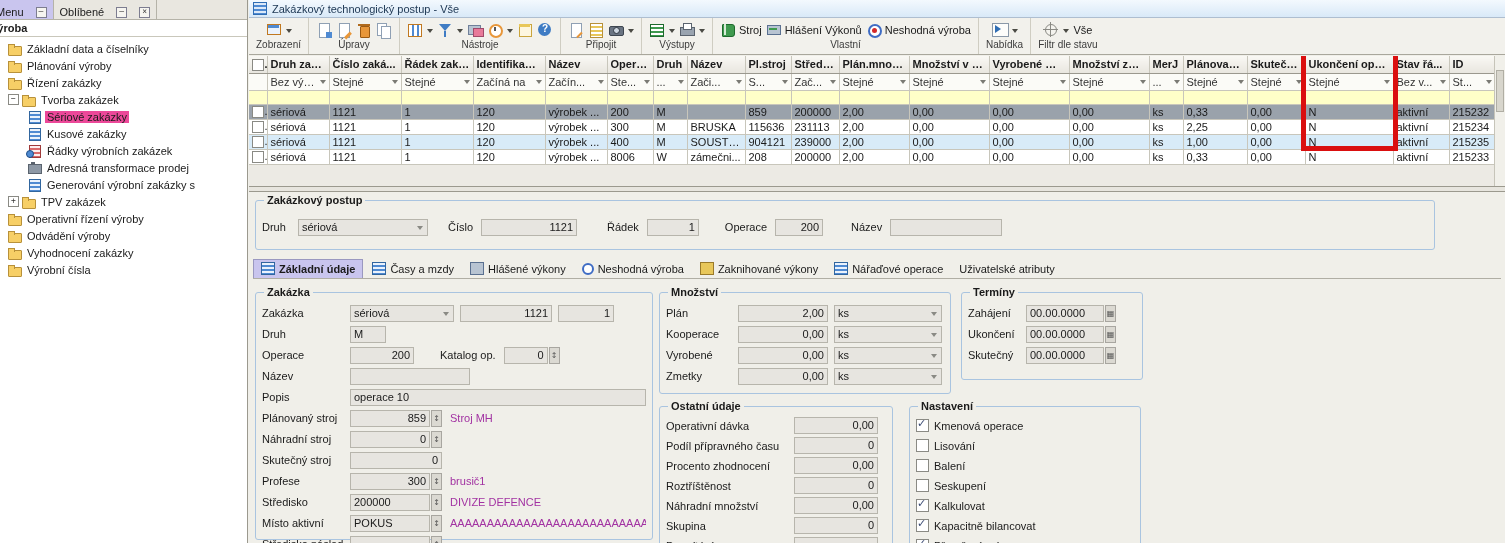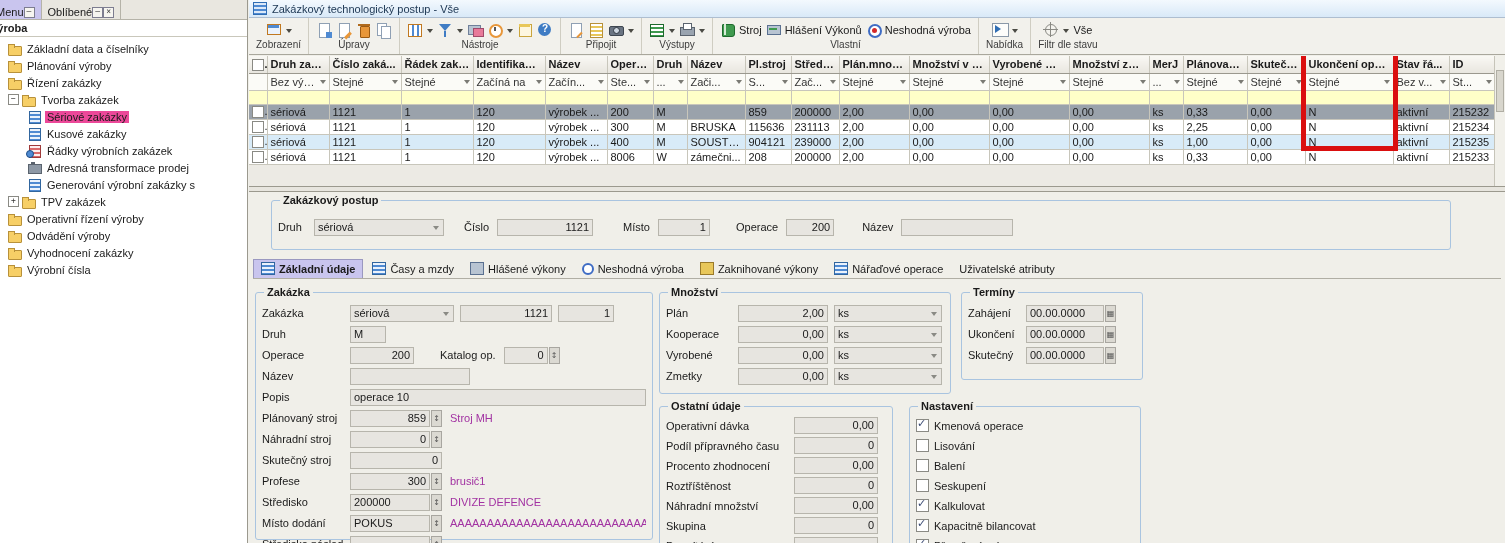--- a/index.html
+++ b/index.html
@@ -1,21 +1,21 @@
 <!DOCTYPE html>
 <html><head>
 <meta charset="utf-8">
 <style>
   html,body{margin:0;padding:0;background:#888;}
   .app{position:relative;width:1505px;height:543px;overflow:hidden;background:#f0efe9;
        font-family:"Liberation Sans","DejaVu Sans",sans-serif;font-size:11px;color:#1a1a1a;}
   
   .sidebar{position:absolute;left:0;top:0;width:248px;height:543px;background:#fff;border-right:1px solid #9b998e;box-sizing:border-box;}
   .side-tabs{display:flex;height:19px;background:#e9e7e0;border-bottom:1px solid #b5b3a8;overflow:hidden;}
-  .side-tab{display:flex;align-items:center;gap:0;padding:12px 6px;border-right:1px solid #b5b3a8;white-space:nowrap;overflow:hidden;}
+  .side-tab{display:flex;align-items:center;gap:12px;padding:12px 6px;border-right:1px solid #b5b3a8;white-space:nowrap;overflow:hidden;}
   .side-tab.active{background:#c9c5ee;}
   .clipMenu{margin-left:-10px;}
   .mini{width:9px;height:9px;border:1px solid #7d7d90;background:#f6f5f0;font:8px/7px "DejaVu Sans Mono",monospace;text-align:center;color:#444;flex:0 0 auto;}
   .panel-title{font-weight:bold;padding:2px 5px;background:#fff;border-bottom:1px solid #c9c7bb;overflow:hidden;white-space:nowrap;}
   .clipVyroba{display:inline-block;margin-left:-15px;}
   .tree{list-style:none;margin:3px 0 0;padding:0;}
   .tree li{height:17px;display:flex;align-items:center;gap:3px;white-space:nowrap;overflow:hidden;cursor:default;}
   .exp{width:9px;height:9px;border:1px solid #8a8a84;background:#fff;font:8px/8px "DejaVu Sans Mono",monospace;text-align:center;color:#333;flex:0 0 auto;}
   .exp:empty{display:none;}
   .tlabel{padding:0 2px;}
@@ -505,28 +505,28 @@
       <div class="redbox"></div>
     </div>
     <div class="vscroll">
         <div class="vthumb"></div>
       </div>
 
     <div class="splitter"></div>
 
     <div class="detail">
 
-      <div class="gbox" style="left:22px;top:8px;width:1180px;height:50px">
+      <div class="gbox" style="left:6px;top:8px;width:1180px;height:50px">
         <span class="gtitle">Zakázkový postup</span>
         <div class="frow" style="margin-top:16px">
           <span class="flabel" style="width:36px">Druh</span>
           <span class="fld fcombo" style="width:130px"><span>sériová</span></span>
           <span class="flabel" style="margin-left:20px;margin-right:8px">Číslo</span>
           <span class="fld num" style="width:96px">1121</span>
-          <span class="flabel" style="margin-left:30px;margin-right:8px">Místo</span>
+          <span class="flabel" style="margin-left:30px;margin-right:8px">Řádek</span>
           <span class="fld num" style="width:52px">1</span>
           <span class="flabel" style="margin-left:26px;margin-right:8px">Operace</span>
           <span class="fld num" style="width:48px">200</span>
           <span class="flabel" style="margin-left:28px;margin-right:8px">Název</span>
           <span class="fld" style="width:112px"></span>
         </div>
       </div>
 
       <div class="dtabs">
         <span class="dtab active">
@@ -607,21 +607,21 @@
           <span class="spin">↕</span>
           <span class="note">brusič1</span>
         </div>
         <div class="frow">
           <span class="flabel" style="width:88px">Středisko</span>
           <span class="fld" style="width:80px">200000</span>
           <span class="spin">↕</span>
           <span class="note">DIVIZE DEFENCE</span>
         </div>
         <div class="frow">
-          <span class="flabel" style="width:88px">Místo dodání</span>
+          <span class="flabel" style="width:88px">Místo aktivní</span>
           <span class="fld" style="width:80px">POKUS</span>
           <span class="spin">↕</span>
           <span class="note" style="max-width:196px">AAAAAAAAAAAAAAAAAAAAAAAAAAAAAAAAAAAAAAAAAAAAA</span>
         </div>
         <div class="frow">
           <span class="flabel" style="width:88px">Středisko násled.</span>
           <span class="fld" style="width:80px"></span>
           <span class="spin">↕</span>
         </div>
       </div>

